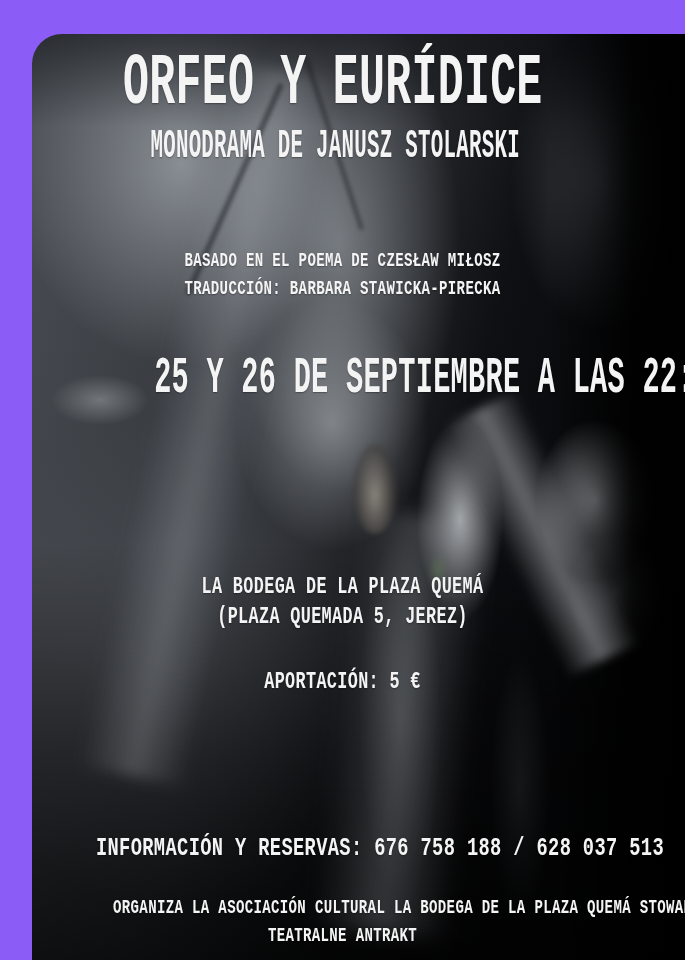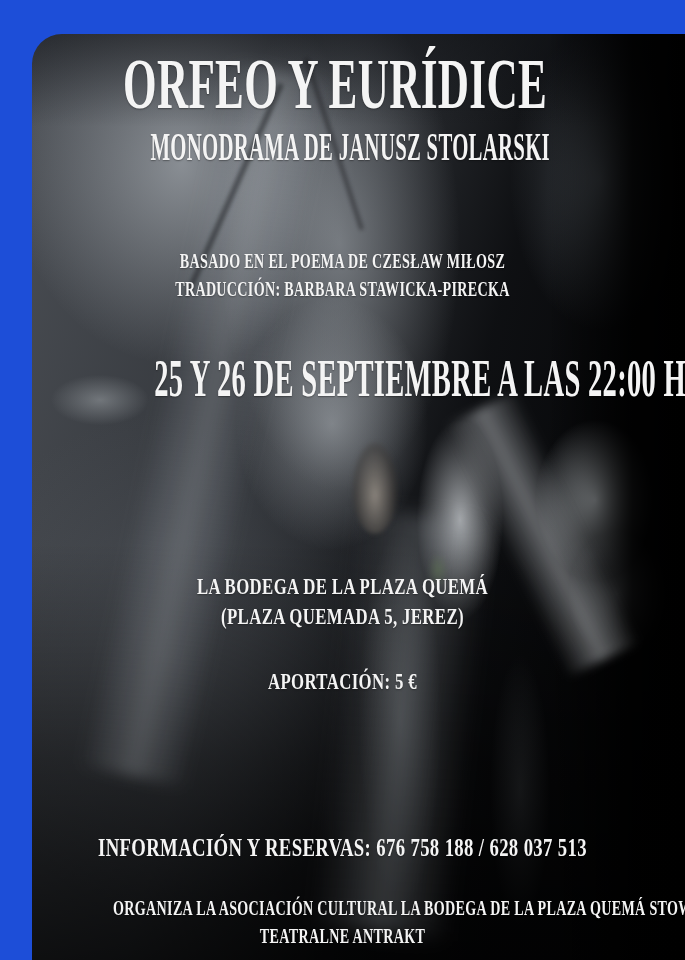--- a/index.html
+++ b/index.html
@@ -1,22 +1,22 @@
 <!DOCTYPE html>
 <html><head>
 <meta charset="utf-8">
 <style>
   html, body { margin: 0; padding: 0; background: #000; }
   .poster {
     position: relative;
     width: 685px;
     height: 960px;
-    background: #1d4ed8;
+    background: #8b5cf6;
     overflow: hidden;
-    font-family: Liberation Serif, serif;
+    font-family: Liberation Mono, monospace;
   }
   
   .photo {
     position: absolute;
     left: 32px; top: 34px; right: 0; bottom: 0;
     border-top-left-radius: 30px;
     overflow: hidden;
     background-color: #08090b;
     background-image:
       linear-gradient(to right, rgba(0,0,0,0) 79%, rgba(0,0,0,0.88) 92%, #000 100%),

